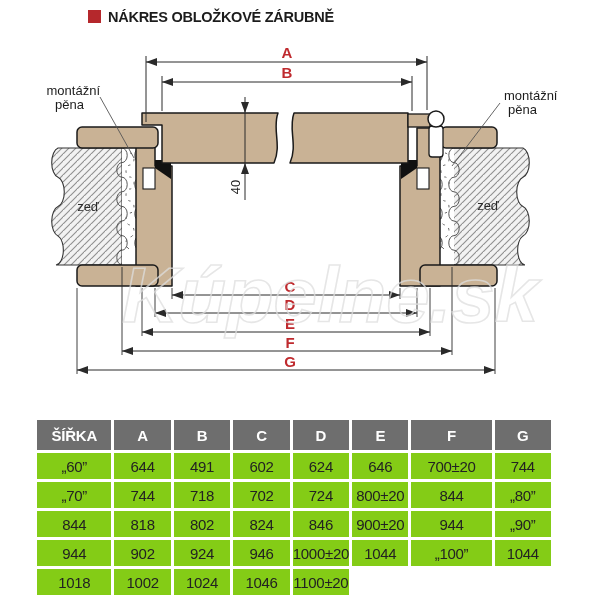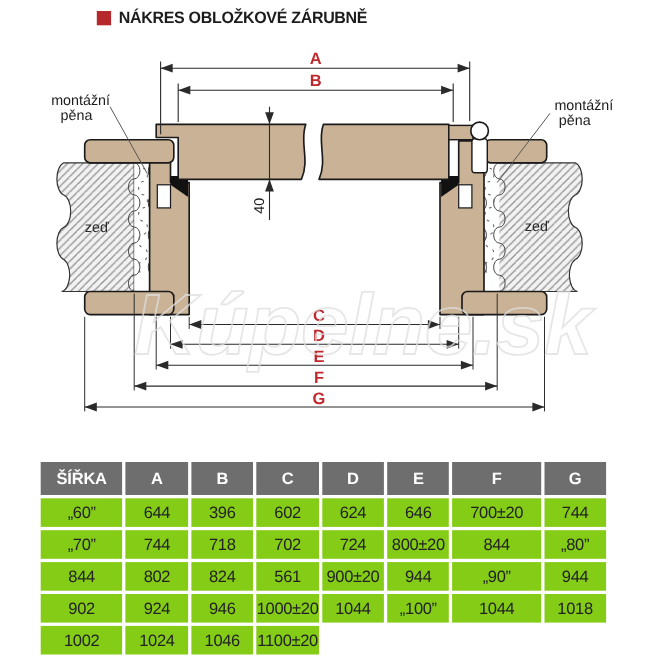--- a/index.html
+++ b/index.html
@@ -182,40 +182,41 @@
     <div class="th">A</div>
     <div class="th">B</div>
     <div class="th">C</div>
     <div class="th">D</div>
     <div class="th">E</div>
     <div class="th">F</div>
     <div class="th">G</div>
 
     <div class="td">„60”</div>
     <div class="td">644</div>
-    <div class="td">396</div>
+    <div class="td">491</div>
     <div class="td">602</div>
     <div class="td">624</div>
     <div class="td">646</div>
     <div class="td">700±20</div>
     <div class="td">744</div>
 
     <div class="td">„70”</div>
     <div class="td">744</div>
     <div class="td">718</div>
     <div class="td">702</div>
     <div class="td">724</div>
     <div class="td">800±20</div>
     <div class="td">844</div>
 
     <div class="td">„80”</div>
     <div class="td">844</div>
+    <div class="td">818</div>
     <div class="td">802</div>
     <div class="td">824</div>
-    <div class="td">561</div>
+    <div class="td">846</div>
     <div class="td">900±20</div>
     <div class="td">944</div>
 
     <div class="td">„90”</div>
     <div class="td">944</div>
     <div class="td">902</div>
     <div class="td">924</div>
     <div class="td">946</div>
     <div class="td">1000±20</div>
     <div class="td">1044</div>

